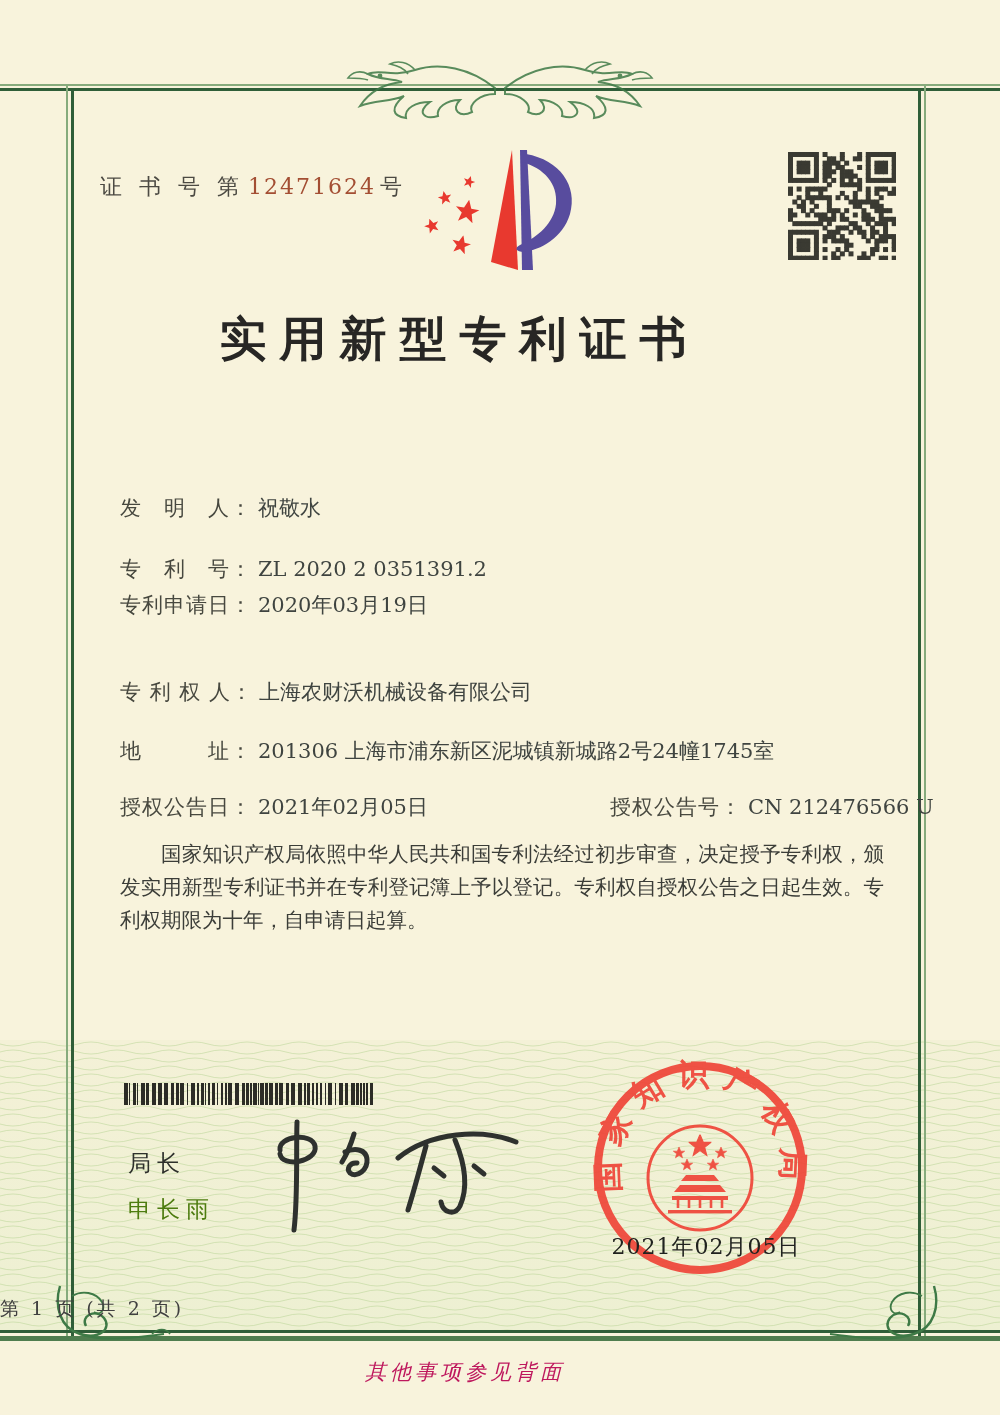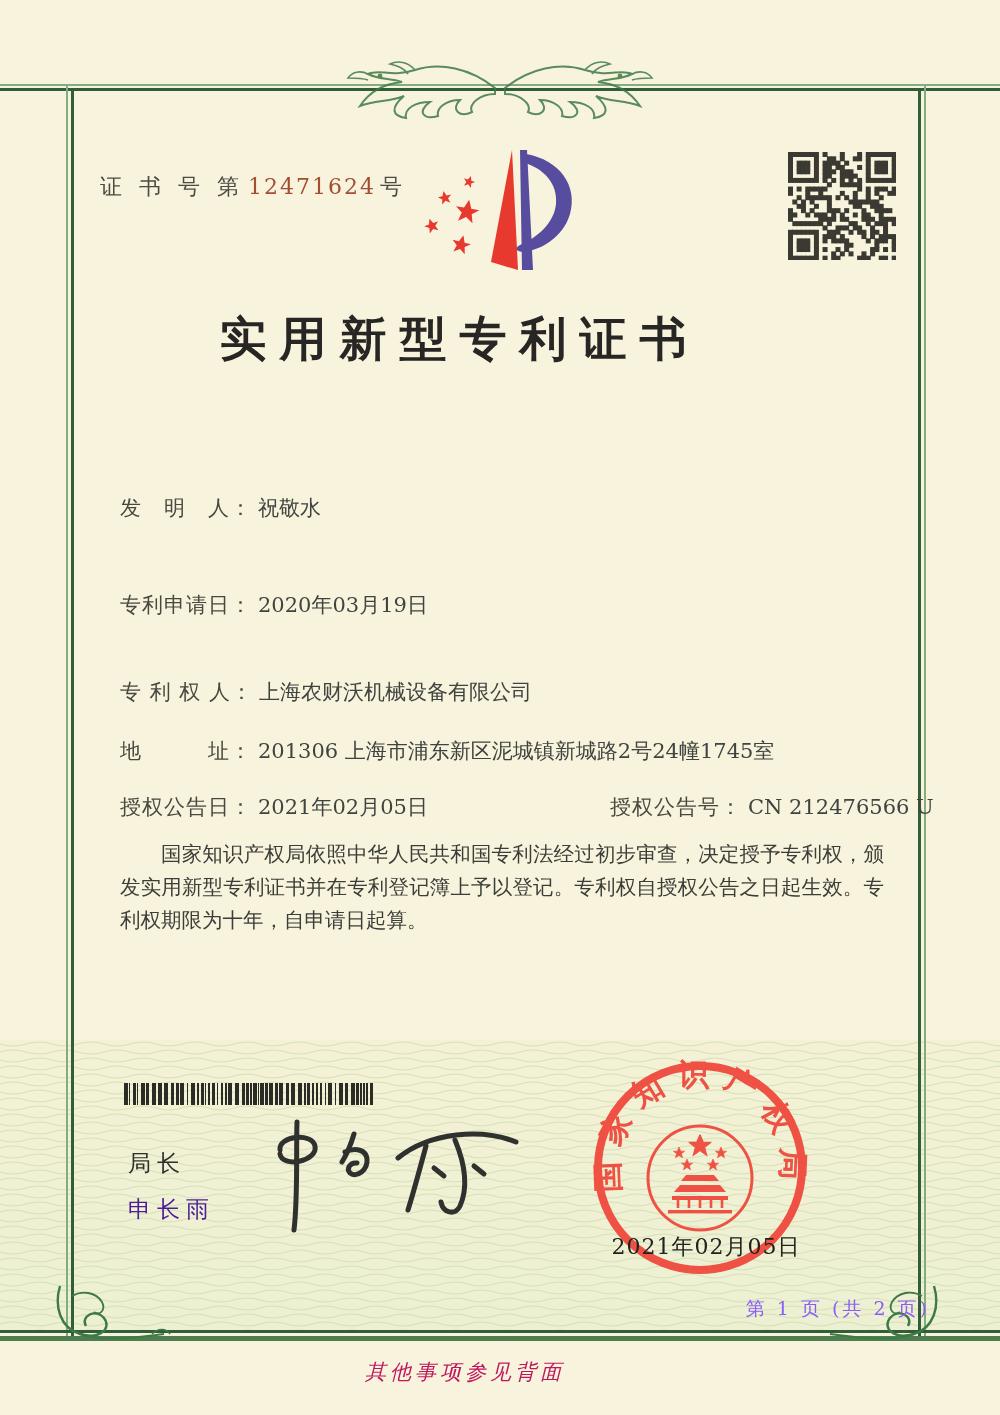--- a/index.html
+++ b/index.html
@@ -38,27 +38,27 @@
     position:absolute;left:120px;top:838px;width:764px;
     font-size:20.5px;line-height:33px;text-align:justify;color:#3b3d38;
   }
   .body-text p{margin:0;text-indent:2em;}
   
   .band{position:absolute;left:0;top:1040px;width:1000px;height:293px;
     background:linear-gradient(#f4f1d7,#edf0d2);}
   .band svg{position:absolute;left:0;top:0;}
   .barcode{position:absolute;left:124px;top:1083px;}
   .sig-title{position:absolute;left:128px;top:1148px;font-size:23px;letter-spacing:6px;color:#2e302c;}
-  .sig-name{position:absolute;left:128px;top:1194px;font-size:23px;letter-spacing:6px;color:#4c1d95;}
+  .sig-name{position:absolute;left:128px;top:1194px;font-size:23px;letter-spacing:6px;color:#4d7c0f;}
   .signature{position:absolute;left:250px;top:1112px;}
   .seal{position:absolute;left:586px;top:1054px;}
   .seal-date{position:absolute;left:596px;top:1232px;width:220px;text-align:center;
     font-size:22px;color:#20221f;letter-spacing:1px;white-space:nowrap;}
-  .page-no{position:absolute;left:0;top:1296px;width:930px;text-align:right;
-    font-size:19px;color:#8b5cf6;letter-spacing:3px;}
+  .page-no{position:absolute;left:0;top:1296px;width:930px;text-align:left;
+    font-size:19px;color:#404040;letter-spacing:3px;}
   .back-note{position:absolute;left:0;top:1358px;width:930px;text-align:center;
     font-size:21px;color:#be185d;letter-spacing:4px;font-style:italic;}
 </style>
 </head>
 <body>
 
 <div id="cert">
 
   <div class="band">
     <svg id="guilloche" width="1000" height="293">
@@ -473,20 +473,23 @@
       <rect x="90.72" y="103.68" width="5" height="5" fill="#3a3a32"></rect>
       <rect x="95.04" y="103.68" width="5" height="5" fill="#3a3a32"></rect>
       <rect x="103.68" y="103.68" width="5" height="5" fill="#3a3a32"></rect>
     </svg>
 
   <div class="title">实用新型专利证书</div>
 
   <div class="frow" style="top:494px;">
     <span class="lbl">发　明　人：</span><span class="val">祝敬水</span>
   </div>
+  <div class="frow" style="top:555px;">
+    <span class="lbl">专　利　号：</span><span class="val">ZL 2020 2 0351391.2</span>
+  </div>
   <div class="frow" style="top:591px;">
     <span class="lbl">专利申请日：</span><span class="val">2020年03月19日</span>
   </div>
   <div class="frow" style="top:678px;">
     <span class="lbl">专 利 权 人：</span><span class="val">上海农财沃机械设备有限公司</span>
   </div>
   <div class="frow" style="top:737px;">
     <span class="lbl">地　　　址：</span><span class="val">201306 上海市浦东新区泥城镇新城路2号24幢1745室</span>
   </div>
   <div class="frow" style="top:793px;">

